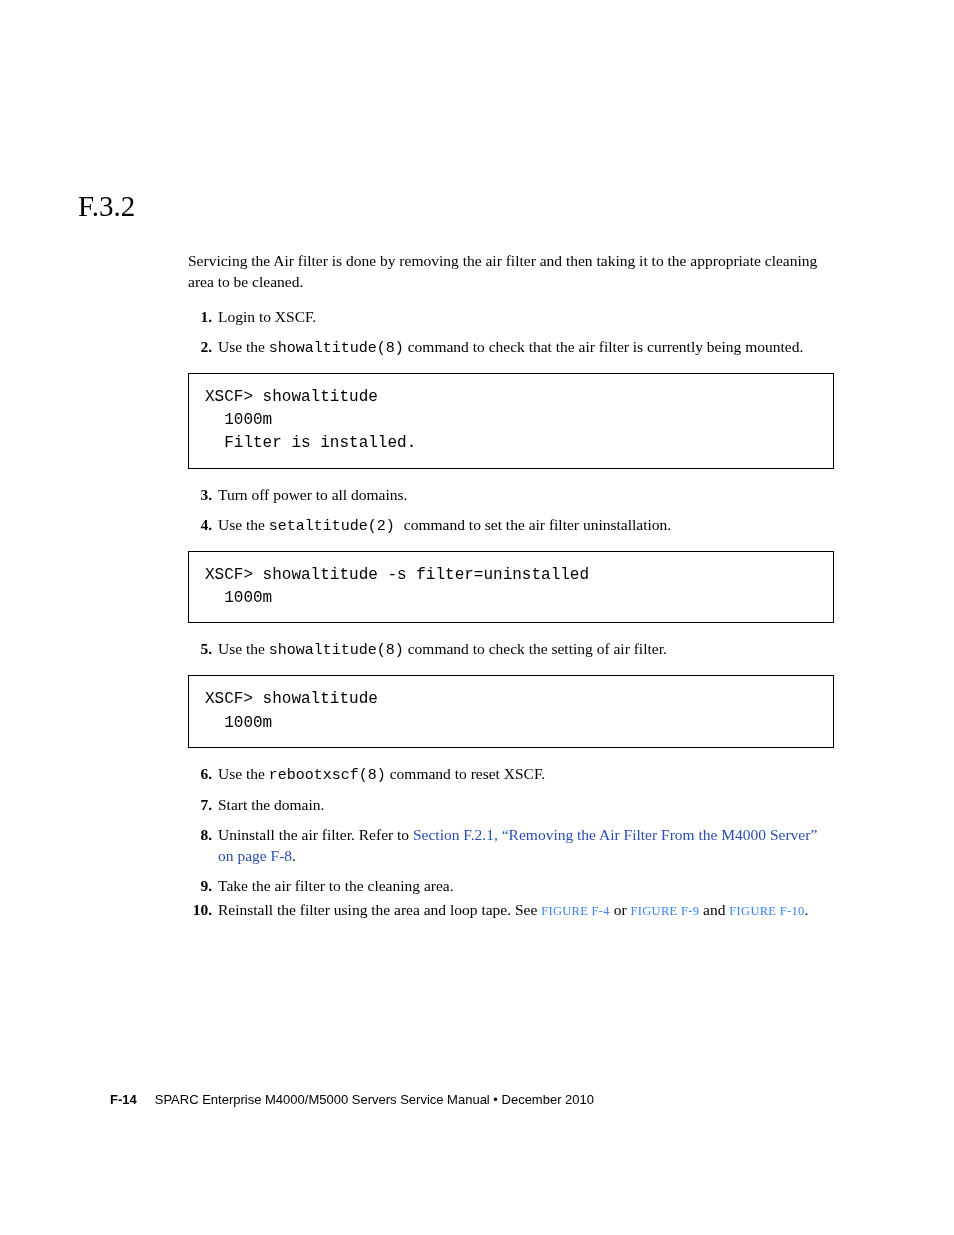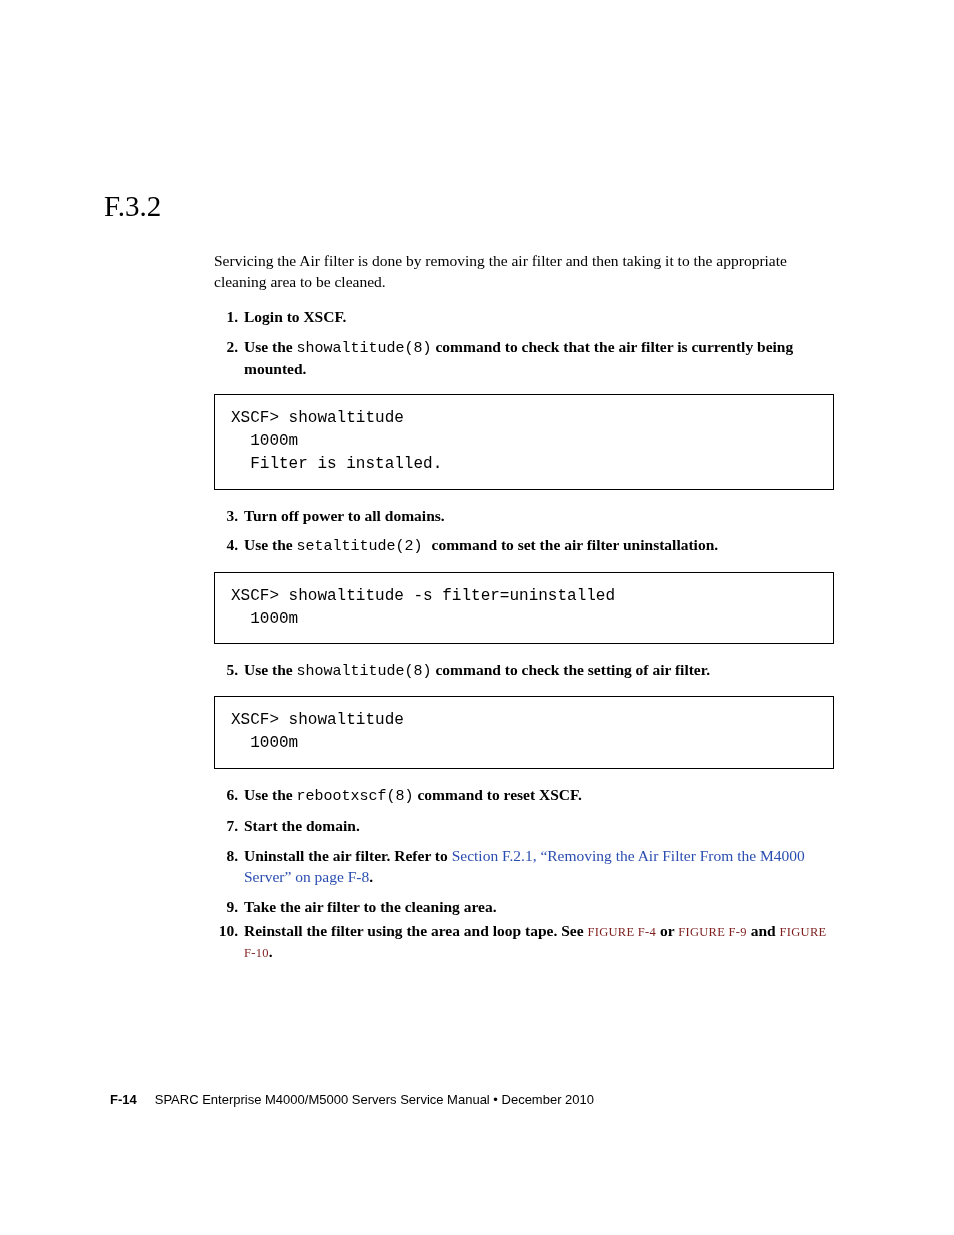--- a/index.html
+++ b/index.html
@@ -11,21 +11,21 @@
     color: #000;
     width: 954px;
     height: 1235px;
     position: relative;
     box-sizing: border-box;
   }
   .page {
     box-sizing: border-box;
     width: 954px;
     height: 1235px;
-    padding: 190px 120px 0 104px;
+    padding: 190px 120px 0 78px;
     position: relative;
   }
   .heading-row {
     display: flex;
     align-items: baseline;
     margin-bottom: 28px;
   }
   .heading-num {
     font-size: 29px;
     font-weight: 400;
@@ -57,28 +57,28 @@
   }
   ol.steps > li.before-code { margin-bottom: 14px; }
   .step-num {
     flex: 0 0 24px;
     text-align: right;
     font-weight: bold;
     padding-right: 6px;
   }
   .step-num.two { flex: 0 0 24px; }
   .step-text { flex: 1; }
-  .step-text b { font-weight: bold; }
+  .step-text b { font-weight: normal; }
   .mono {
     font-family: "Courier New", Courier, monospace;
     font-size: 15px;
   }
   .link { color: #2a4db0; }
   .smallcaps-link {
-    color: #7f1d1d;
+    color: #3b82f6;
     font-size: 12.5px;
     letter-spacing: 0.3px;
   }
   pre.codebox {
     font-family: "Courier New", Courier, monospace;
     font-size: 16px;
     line-height: 1.45;
     border: 1px solid #000;
     padding: 12px 16px;
     margin: 0 0 16px 0;

